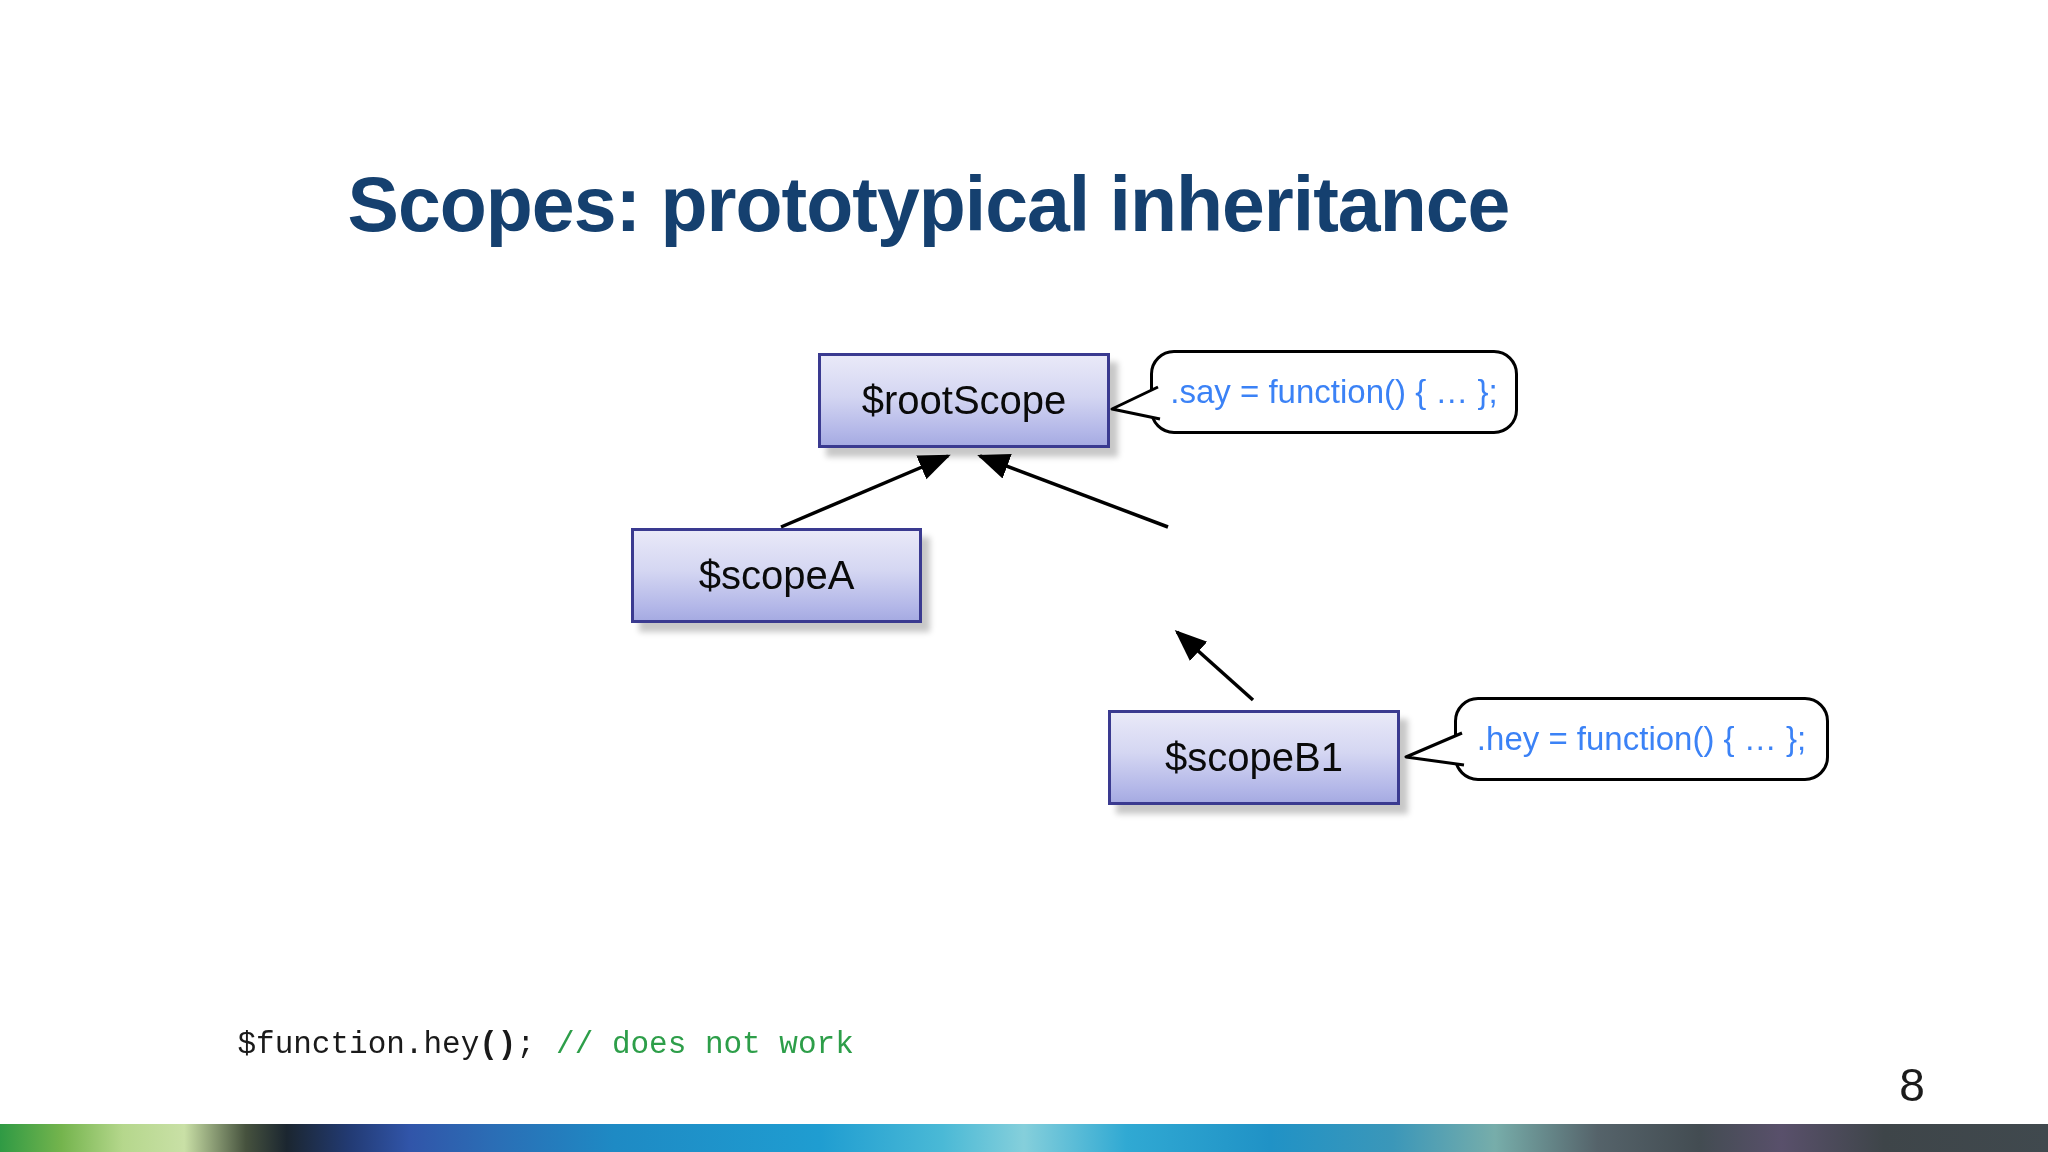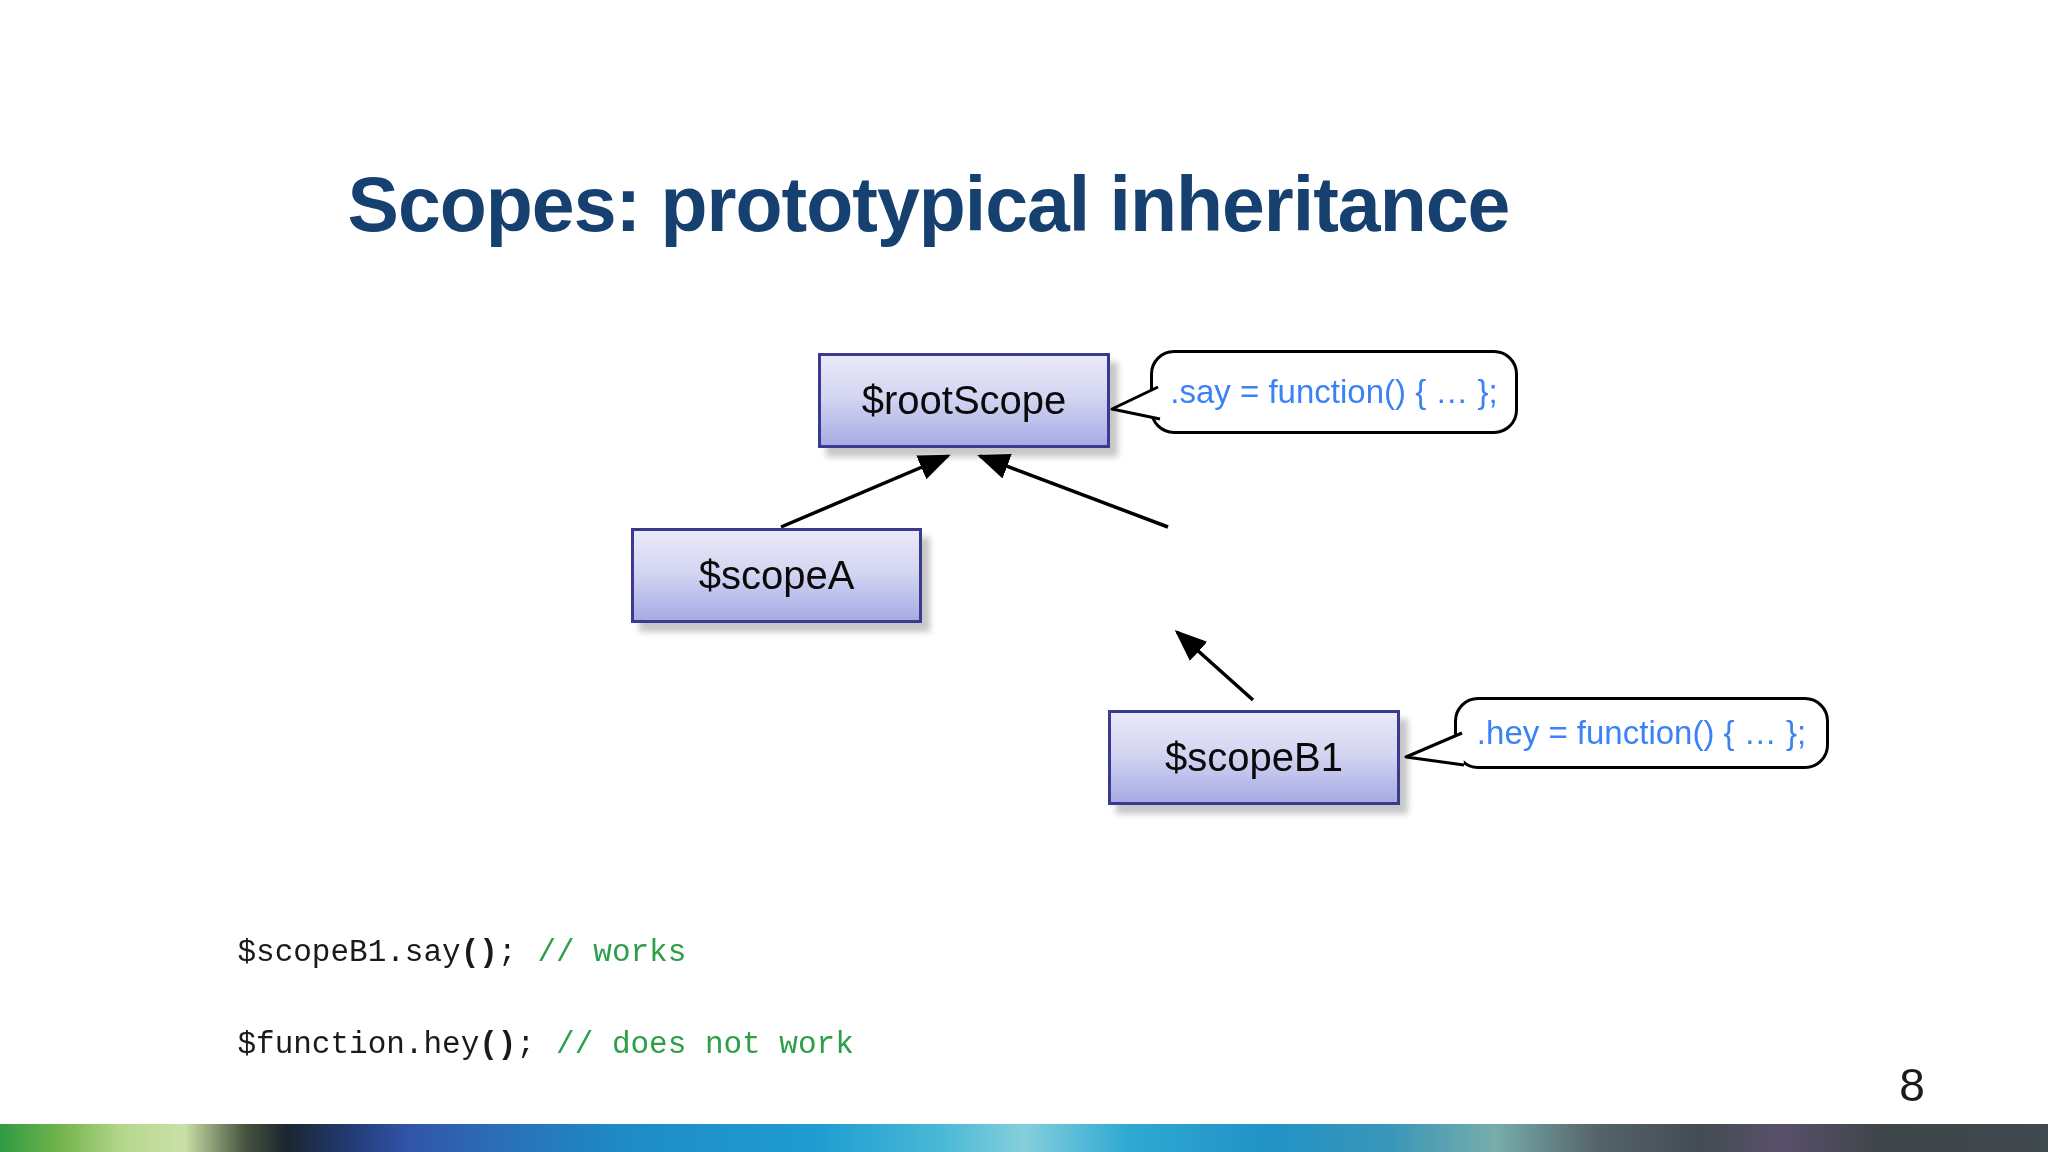--- a/index.html
+++ b/index.html
@@ -52,21 +52,21 @@
     border-radius: 24px;
     background: #fff;
     display: flex;
     align-items: center;
     justify-content: center;
     font-size: 33px;
     color: #3b82f6;
     white-space: nowrap;
   }
   .callout-say { left: 1150px; top: 350px; width: 368px; height: 84px; }
-  .callout-hey { left: 1454px; top: 697px; width: 375px; height: 72px; }
+  .callout-hey { left: 1454px; top: 697px; width: 375px; height: 84px; }
 
   
   .diagram-overlay {
     position: absolute;
     left: 0; top: 0;
     width: 2048px; height: 1152px;
     pointer-events: none;
   }
 
   
@@ -145,23 +145,20 @@
 
     <line x1="1168" y1="527" x2="980" y2="456" stroke="#000" stroke-width="3.5" marker-end="url(#arrowhead)"></line>
 
     <line x1="1253" y1="700" x2="1177" y2="632" stroke="#000" stroke-width="3.5" marker-end="url(#arrowhead)"></line>
 
     <path d="M 1158,387 L 1112,409 L 1160,419" fill="#fff" stroke="#000" stroke-width="3" stroke-linejoin="round"></path>
 
     <path d="M 1462,733 L 1406,757 L 1464,765" fill="#fff" stroke="#000" stroke-width="3" stroke-linejoin="round"></path>
   </svg>
 
-  <div class="code-line code-line-1">
-    <span>$scopeB1.say</span><span class="code-parens">()</span><span>;</span><span class="code-comment">// works</span>
-  </div>
   <div class="code-line code-line-2">
     <span>$function.hey</span><span class="code-parens">()</span><span>;</span><span class="code-comment">// does not work</span>
   </div>
 
   <div class="page-number">8</div>
 
   <div class="footer-strip"></div>
 
 </div>
 

